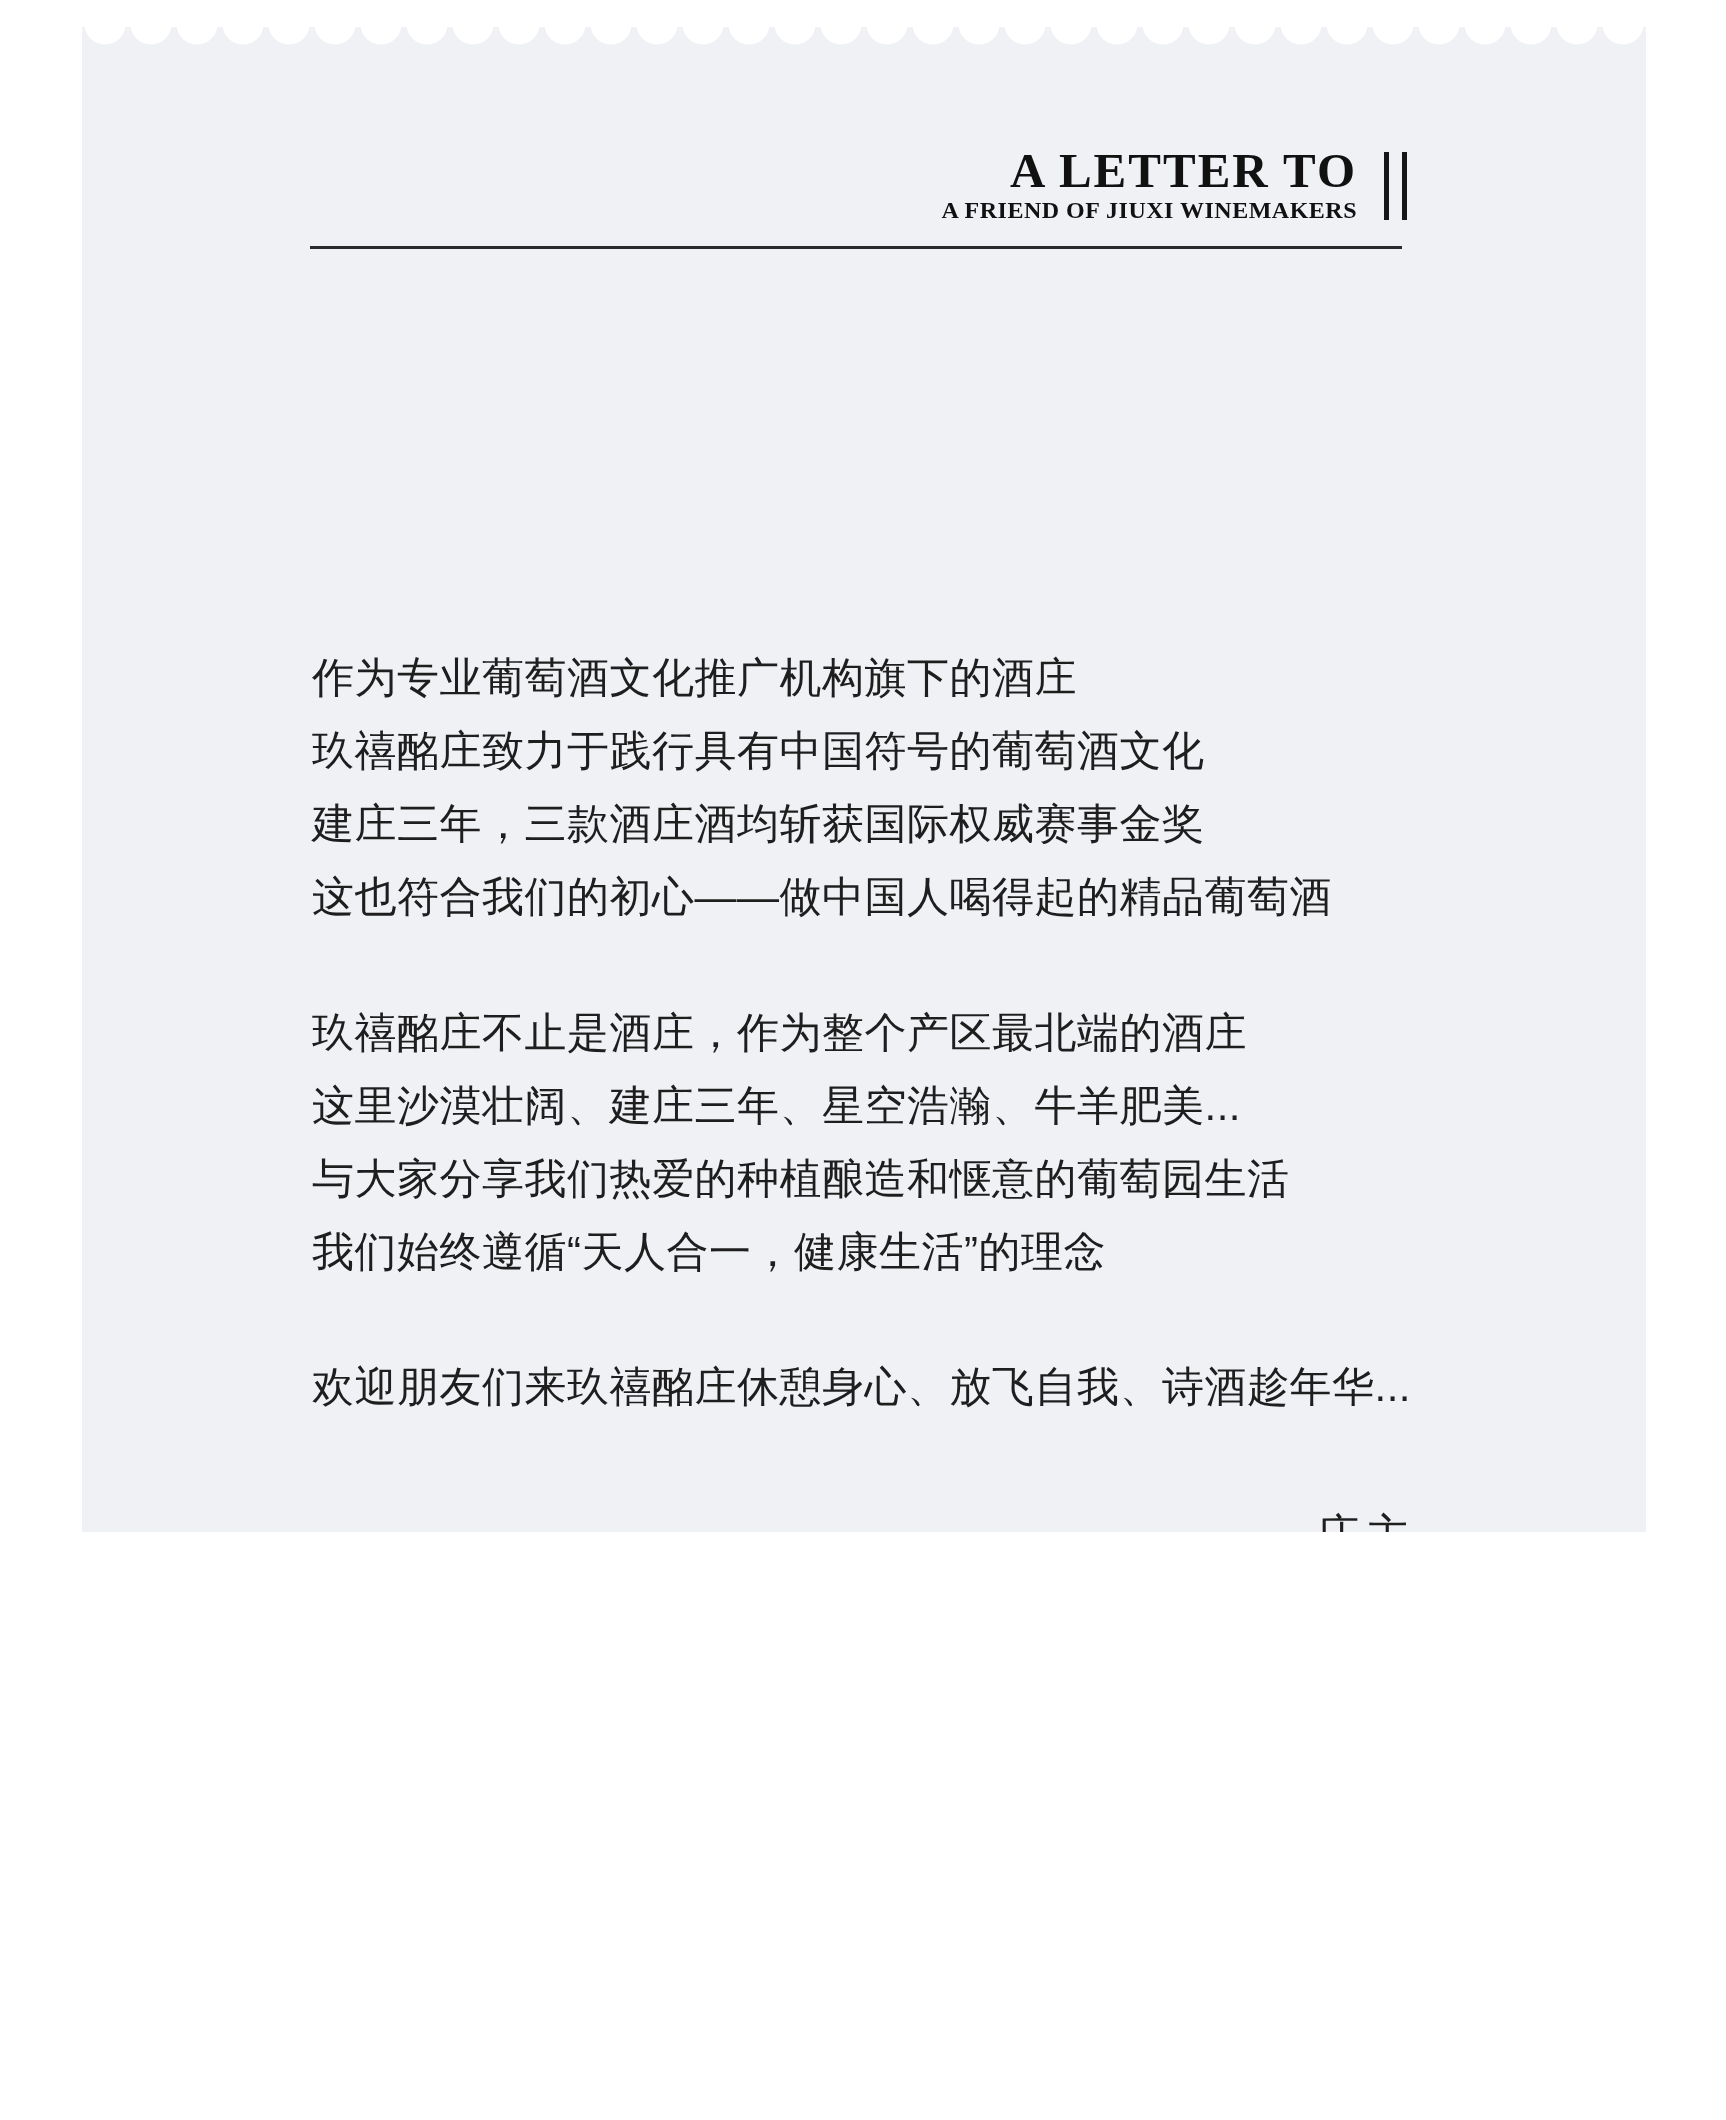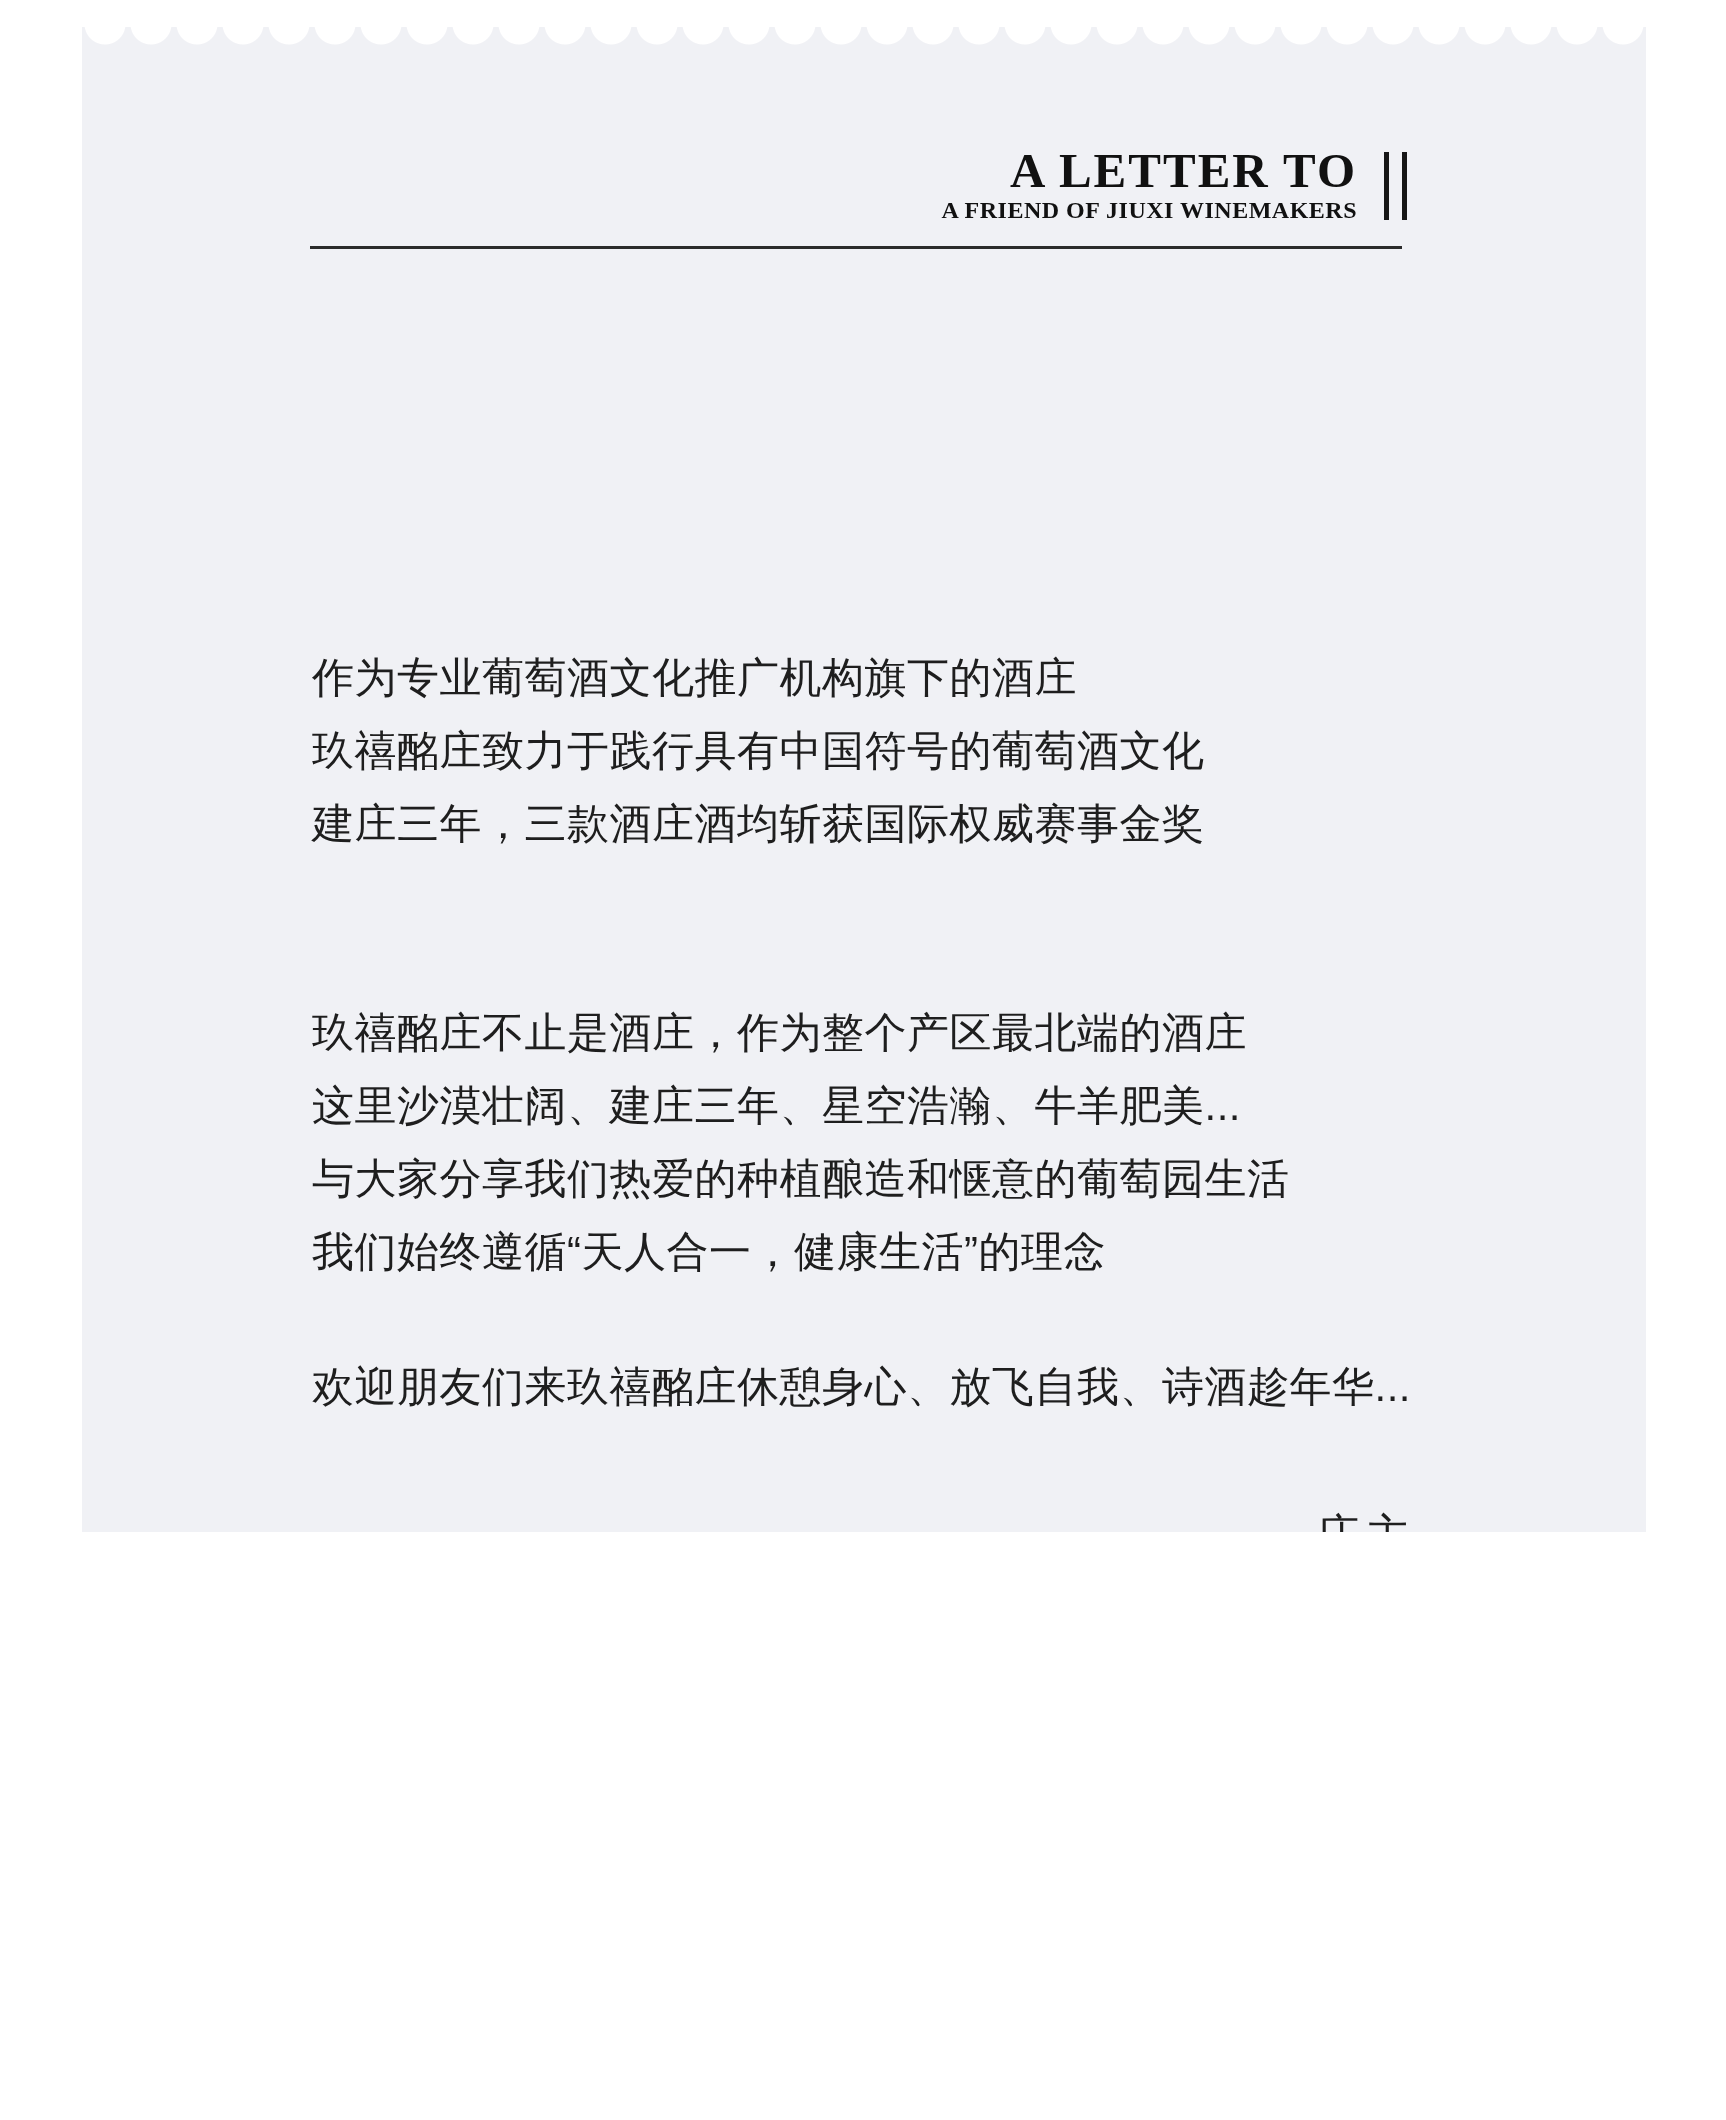--- a/index.html
+++ b/index.html
@@ -52,20 +52,21 @@
 
   <div class="hdr-title">A LETTER TO</div>
   <div class="hdr-sub">A FRIEND OF JIUXI WINEMAKERS</div>
   <div class="hdr-bars"></div>
   <div class="hdr-rule"></div>
 
   <div class="para" style="top:641px">
     <div class="line">作为专业葡萄酒文化推广机构旗下的酒庄</div>
     <div class="line">玖禧酩庄致力于践行具有中国符号的葡萄酒文化</div>
     <div class="line">建庄三年，三款酒庄酒均斩获国际权威赛事金奖</div>
+    <div class="line">这也符合我们的初心——做中国人喝得起的精品葡萄酒</div>
   </div>
   <div class="para" style="top:996px">
     <div class="line">玖禧酩庄不止是酒庄，作为整个产区最北端的酒庄</div>
     <div class="line">这里沙漠壮阔、建庄三年、星空浩瀚、牛羊肥美...</div>
     <div class="line">与大家分享我们热爱的种植酿造和惬意的葡萄园生活</div>
     <div class="line">我们始终遵循“天人合一，健康生活”的理念</div>
   </div>
   <div class="para" style="top:1350px">
     <div class="line">欢迎朋友们来玖禧酩庄休憩身心、放飞自我、诗酒趁年华...</div>
   </div>

